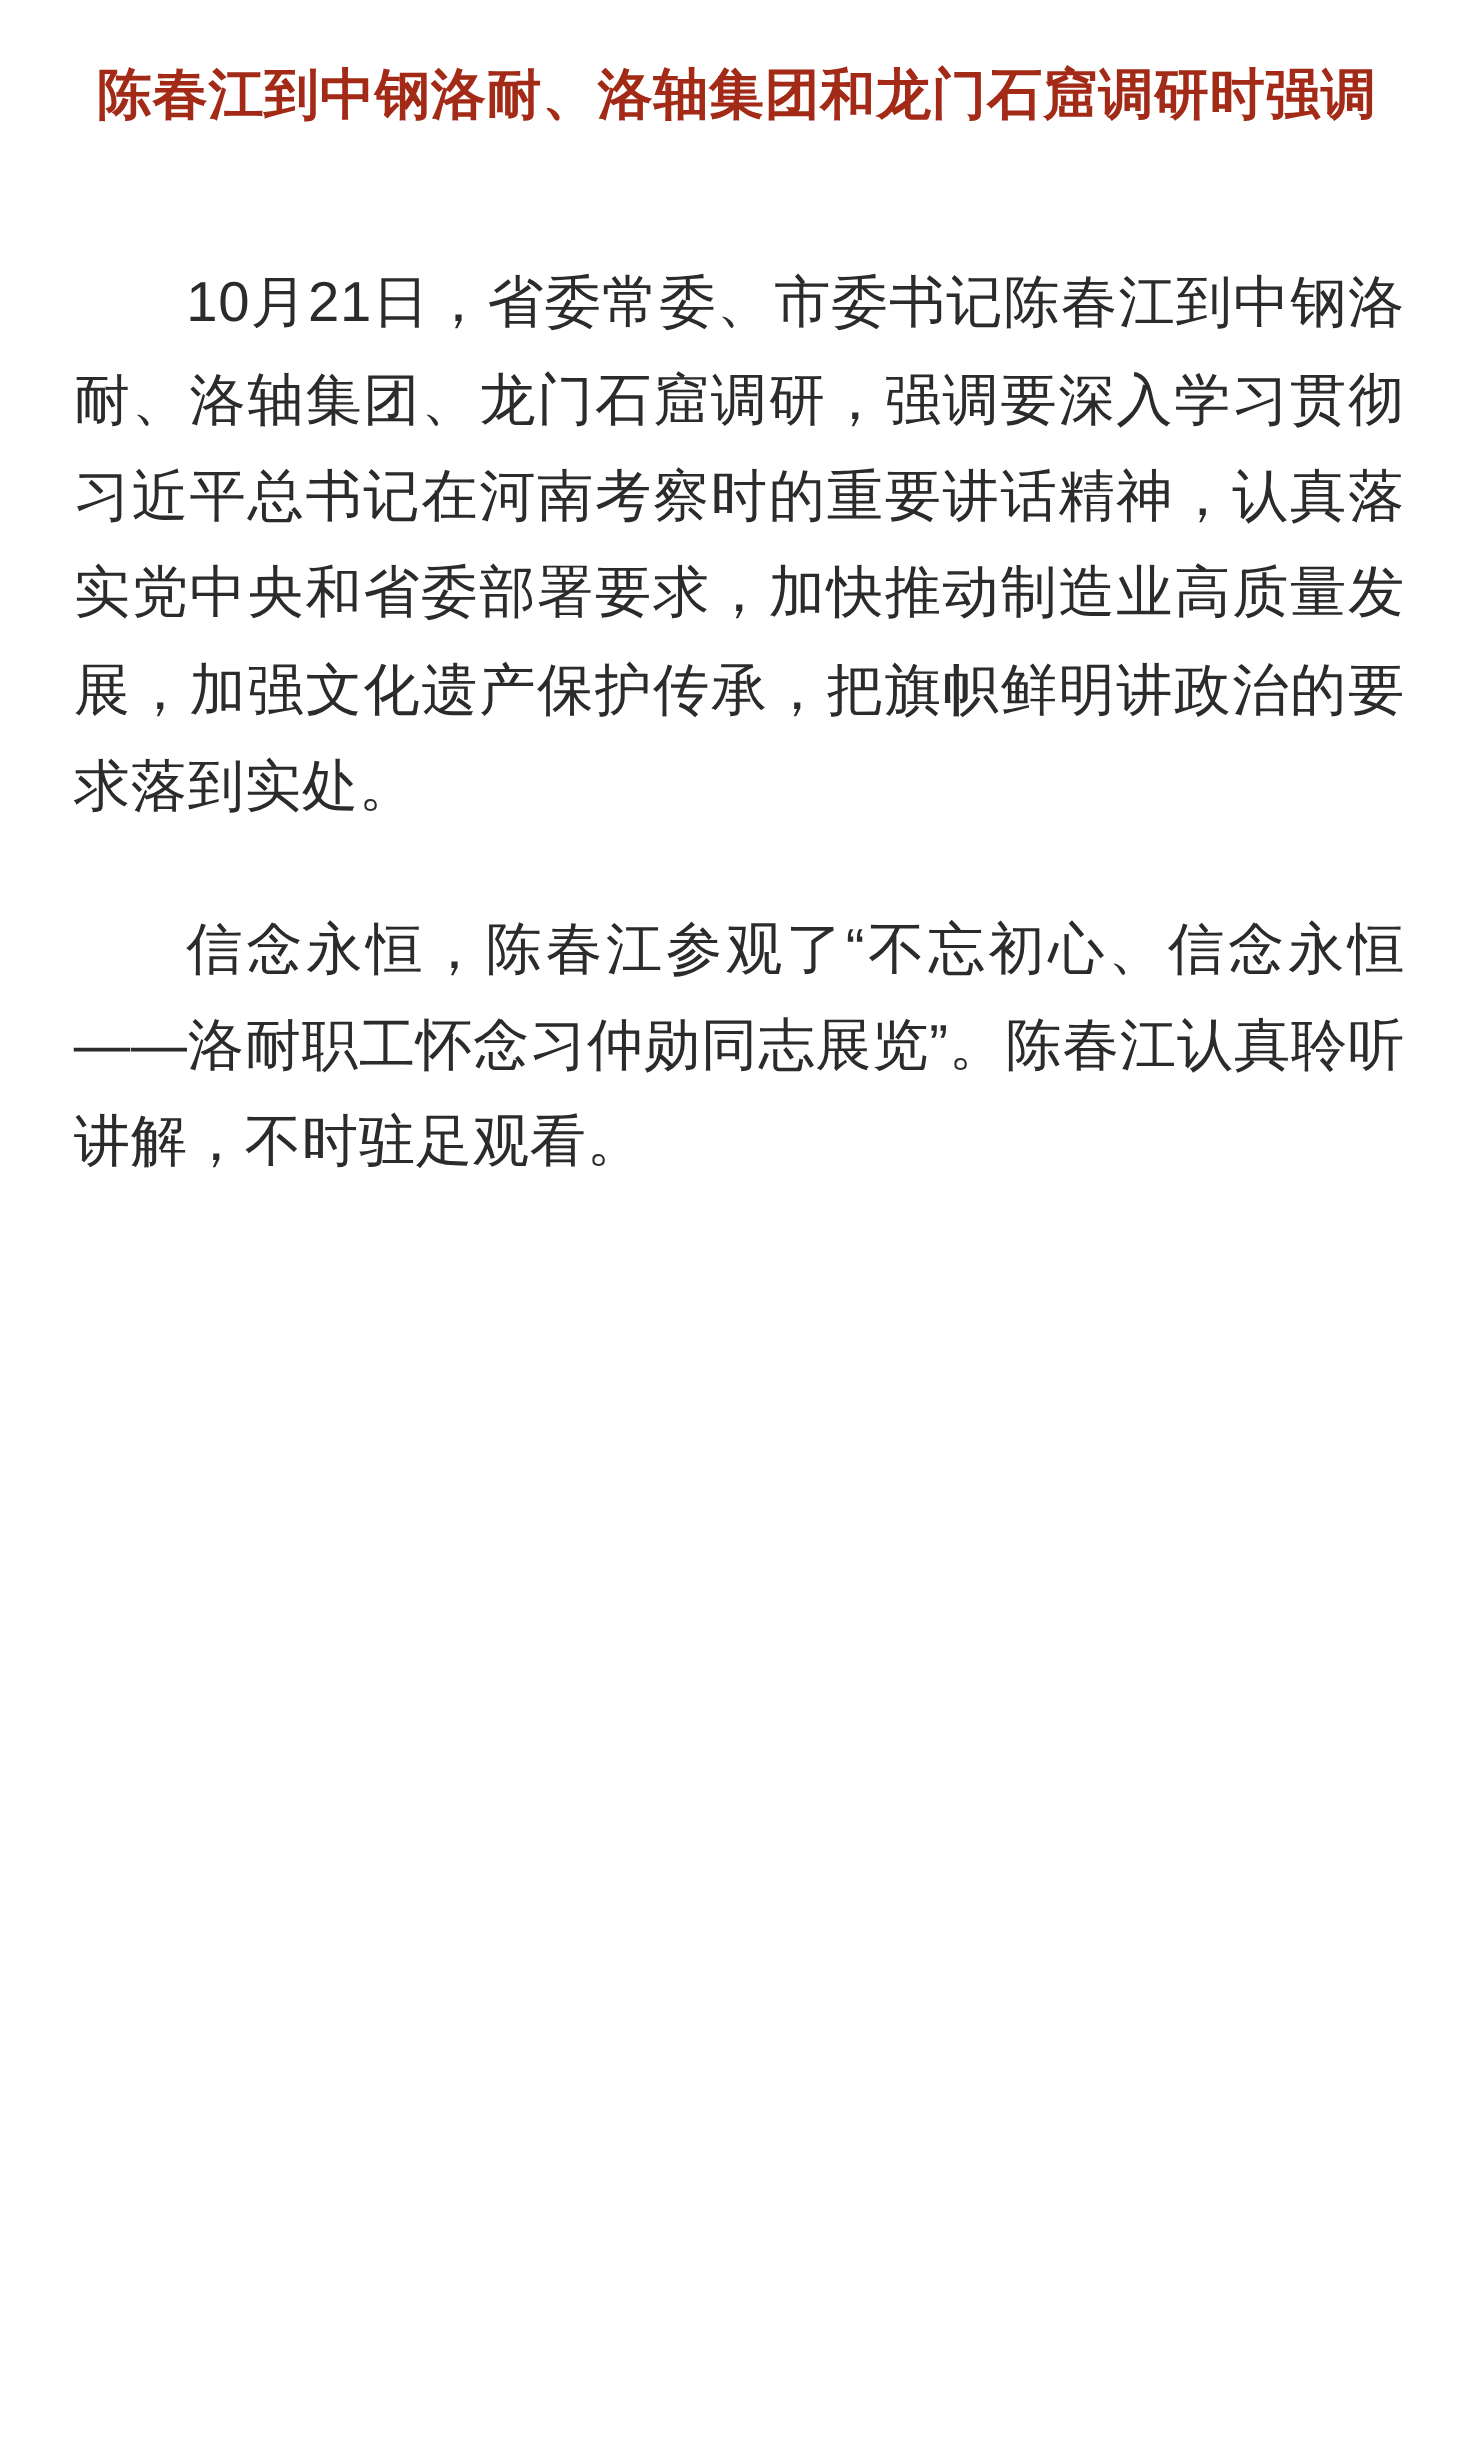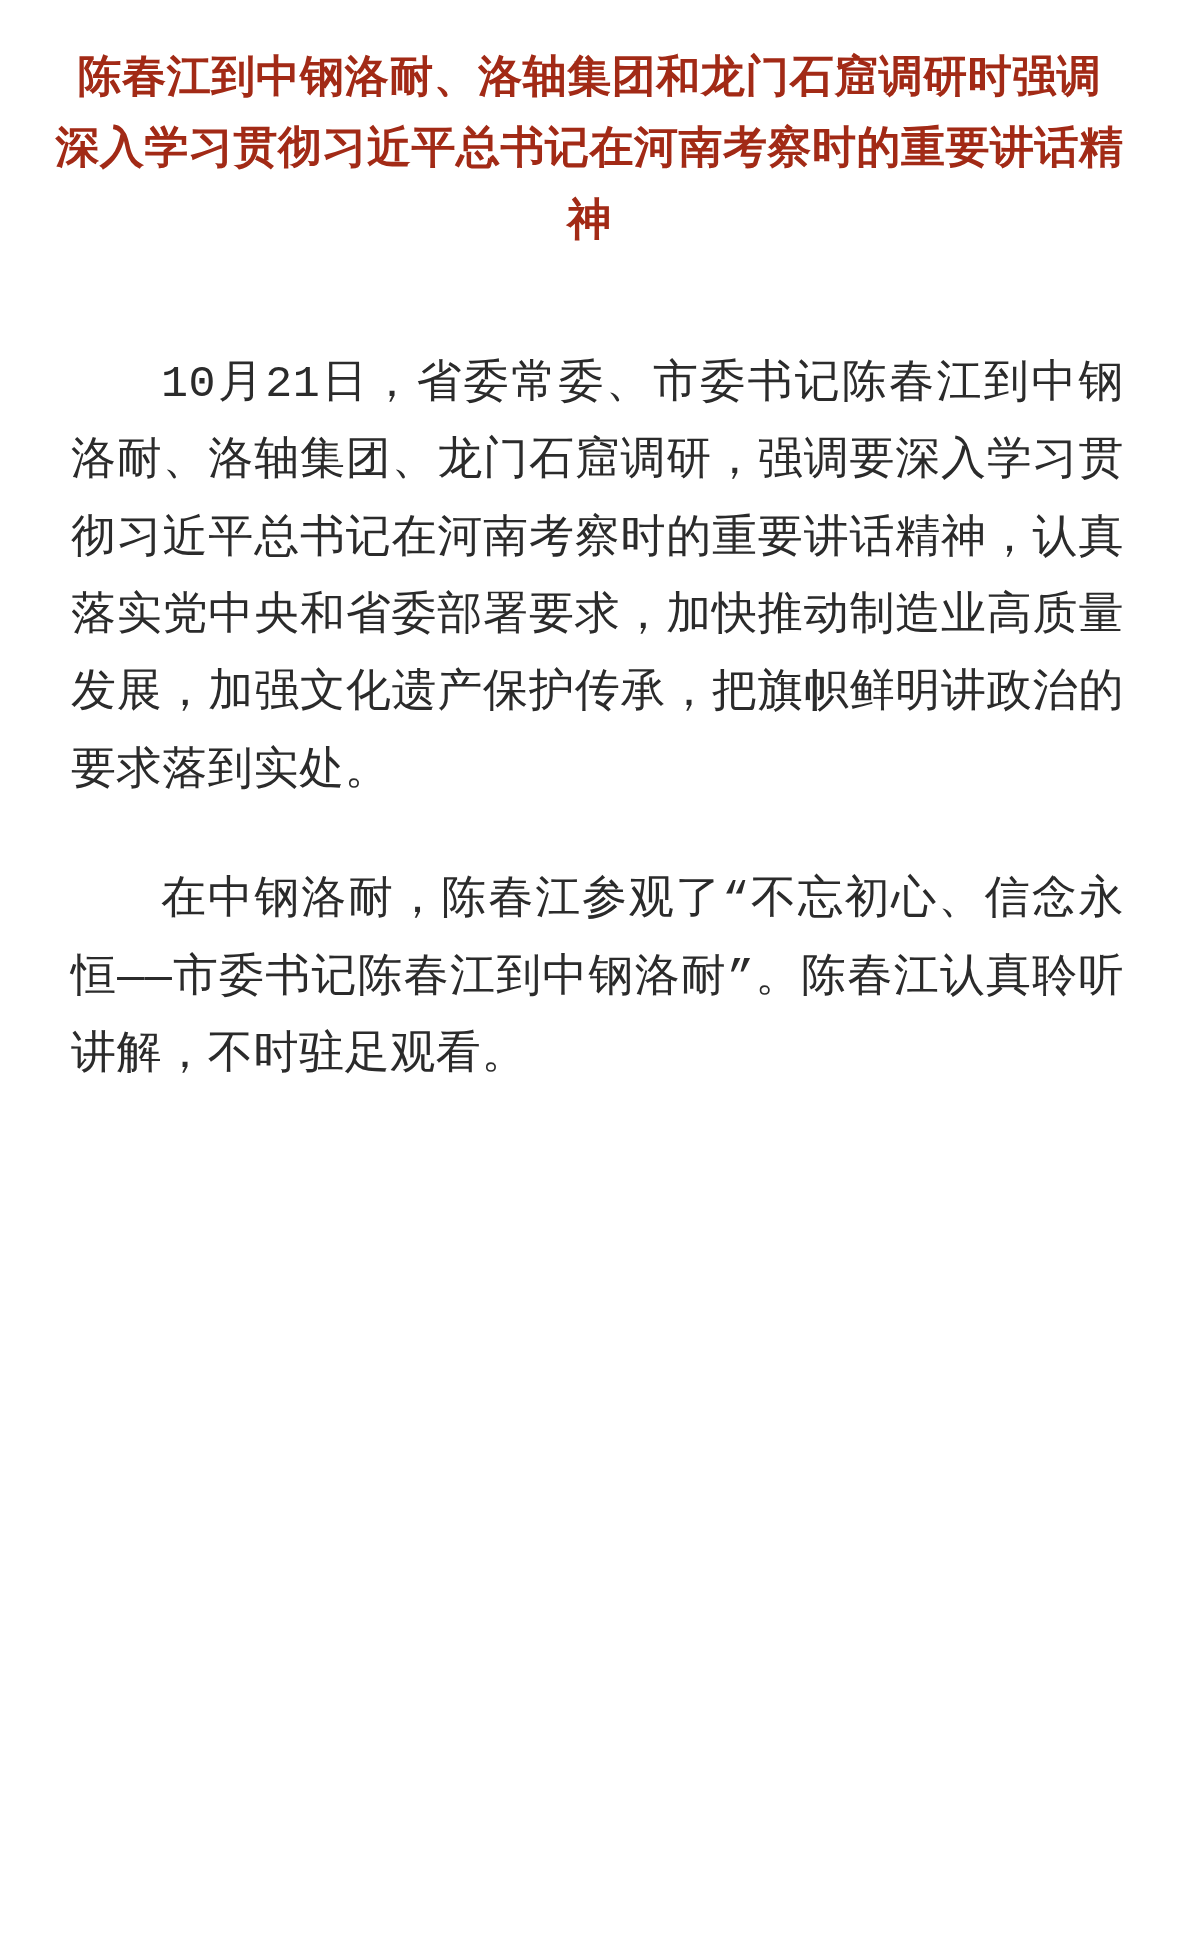--- a/index.html
+++ b/index.html
@@ -43,45 +43,41 @@
   .hl-block {
     margin-bottom: 0px;
   }
   .spacer-after-title {
     height: 92px;
   }
   .body-text p {
     color: #2b2b2b;
     font-size: 45px;
     line-height: 1.72;
-    margin: 0 0 52px 16px;
+    margin: 0 0 52px 4px;
     text-align: justify;
     text-indent: 2em;
     letter-spacing: 0.6px;
     font-weight: 400;
-    font-family: Liberation Mono, monospace;
   }
   .body-text p:last-child {
     margin-bottom: 0;
   }
 </style>
 </head>
 <body>
 
 <div class="page">
 
   <div class="headline">
     <div class="hl-block">
       <div class="hl-line hl-main">陈春江到中钢洛耐、洛轴集团和龙门石窟调研时强调</div>
     </div>
-    <div class="hl-block">
-      <div class="hl-line hl-sub">深入学习贯彻习近平总书记在河南考察时的重要讲话精神</div>
-    </div>
   </div>
 
   <div class="spacer-after-title"></div>
 
   <div class="body-text">
     <p>10月21日，省委常委、市委书记陈春江到中钢洛耐、洛轴集团、龙门石窟调研，强调要深入学习贯彻习近平总书记在河南考察时的重要讲话精神，认真落实党中央和省委部署要求，加快推动制造业高质量发展，加强文化遗产保护传承，把旗帜鲜明讲政治的要求落到实处。</p>
-    <p>在中钢洛耐，陈春江参观了“不忘初心、信念永恒——市委书记陈春江到中钢洛耐”。陈春江认真聆听讲解，不时驻足观看。</p>
+    <p>信念永恒，陈春江参观了“不忘初心、信念永恒——洛耐职工怀念习仲勋同志展览”。陈春江认真聆听讲解，不时驻足观看。</p>
   </div>
 
 </div>
 
 </body></html>

